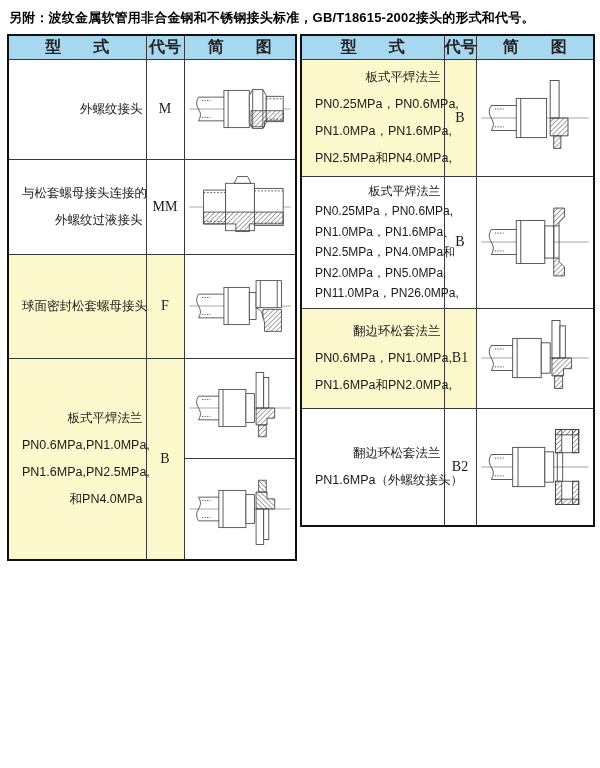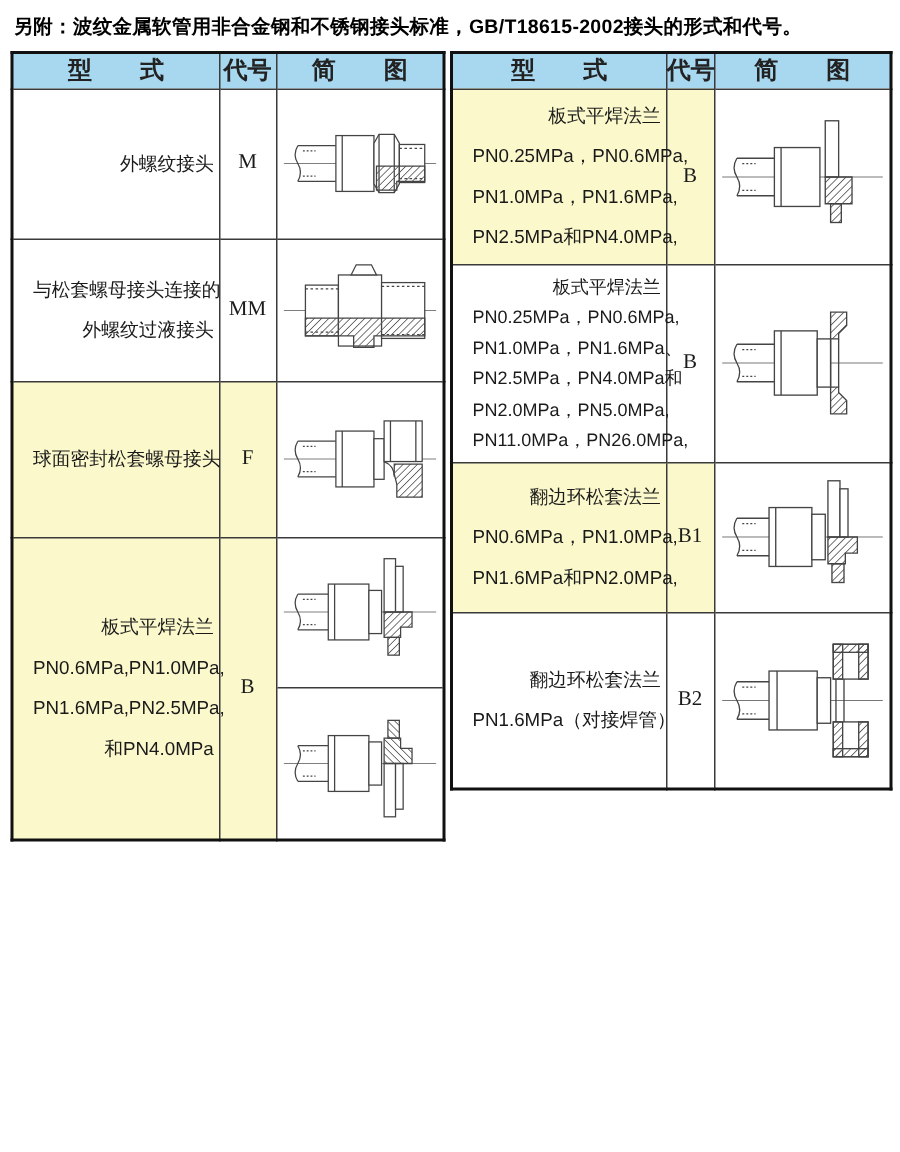--- a/index.html
+++ b/index.html
@@ -311,21 +311,21 @@
       <td class="code hl">B1</td>
       <td class="diag">
             <svg class="diagram" width="116" height="94" viewBox="0 0 130 100">
               <use href="#diag-bplate"></use>
             </svg>
           </td>
     </tr>
     <tr style="height:118px">
       <td class="type">
         <div class="ln">翻边环松套法兰</div>
-        <div class="ln">PN1.6MPa（对接焊管）</div>
+        <div class="ln">PN1.6MPa（外螺纹接头）</div>
       </td>
       <td class="code">B2</td>
       <td class="diag">
             <svg class="diagram" width="116" height="110" viewBox="0 0 130 100">
               <use href="#diag-b2"></use>
             </svg>
           </td>
     </tr>
   </tbody>
     </table>

